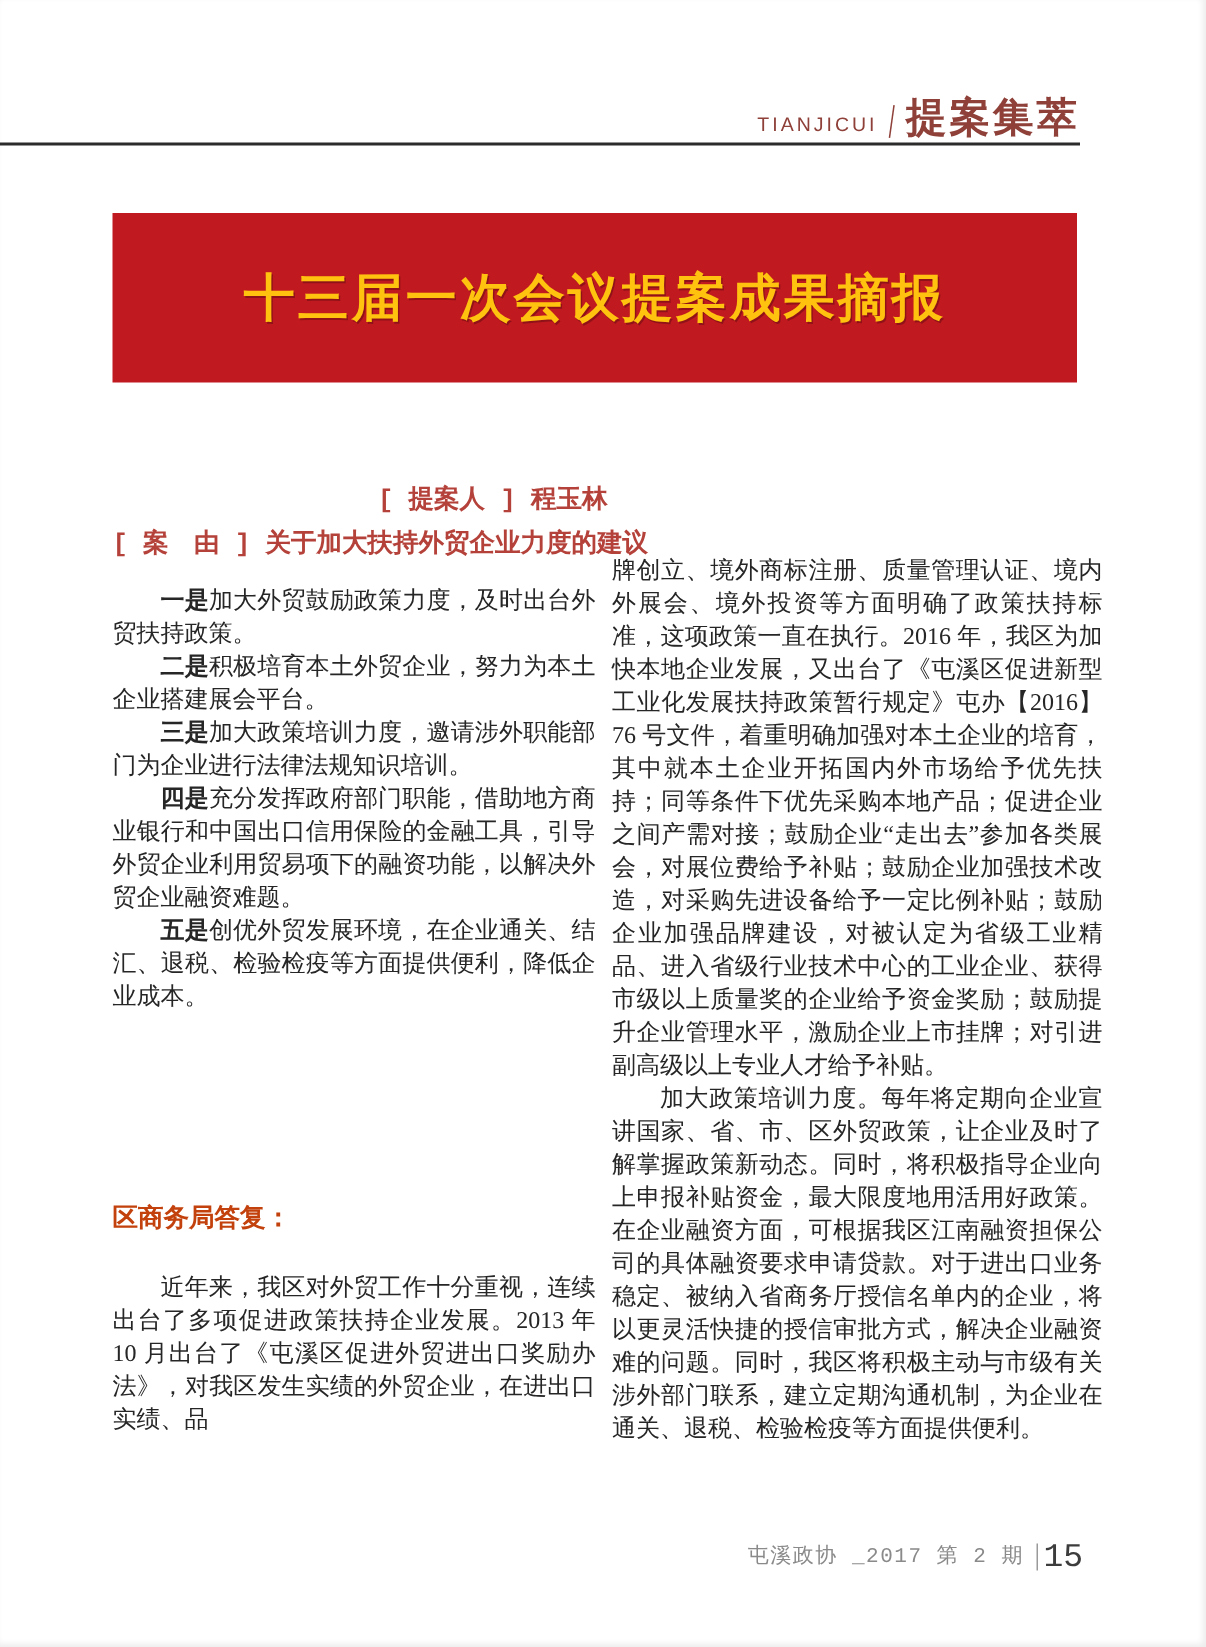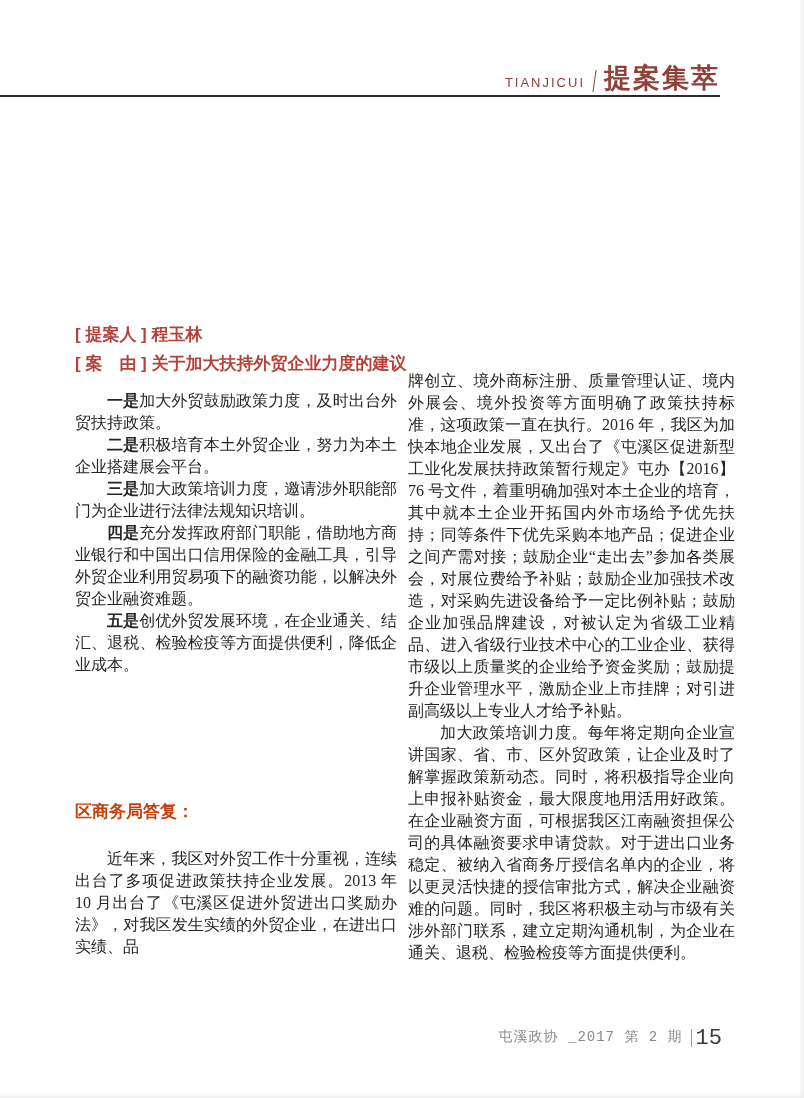--- a/index.html
+++ b/index.html
@@ -78,25 +78,26 @@
     letter-spacing: 2px;
     text-shadow: 1px 1px 0 rgba(0,0,0,0.25);
   }
 
   
   .meta {
     position: absolute;
     left: 75px;
     top: 320px;
     width: 330px;
-    font-family: Liberation Sans, sans-serif;
+    font-family: Liberation Mono, monospace;
     font-weight: bold;
     font-size: 17px;
     line-height: 29px;
     color: #b5423a;
+    text-align: right;
   }
   .meta-line { white-space: nowrap; }
 
   
   .col {
     position: absolute;
     font-size: 16px;
     line-height: 22px;
     text-align: justify;
     color: #262626;
@@ -162,20 +163,23 @@
 </head>
 <body>
 
 <div class="page">
 
   <div class="page-header">
     <span class="journal-latin">TIANJICUI</span><span class="header-sep"></span><span class="section-title">提案集萃</span>
   </div>
   <div class="header-rule"></div>
 
+  <div class="banner">
+    <span class="banner-title">十三届一次会议提案成果摘报</span>
+  </div>
 
   <div class="meta">
     <div class="meta-line">
       <span>[ 提案人 ]</span>
       <span>程玉林</span>
     </div>
     <div class="meta-line">
       <span>[ 案　由 ]</span>
       <span>关于加大扶持外贸企业力度的建议</span>
     </div>

